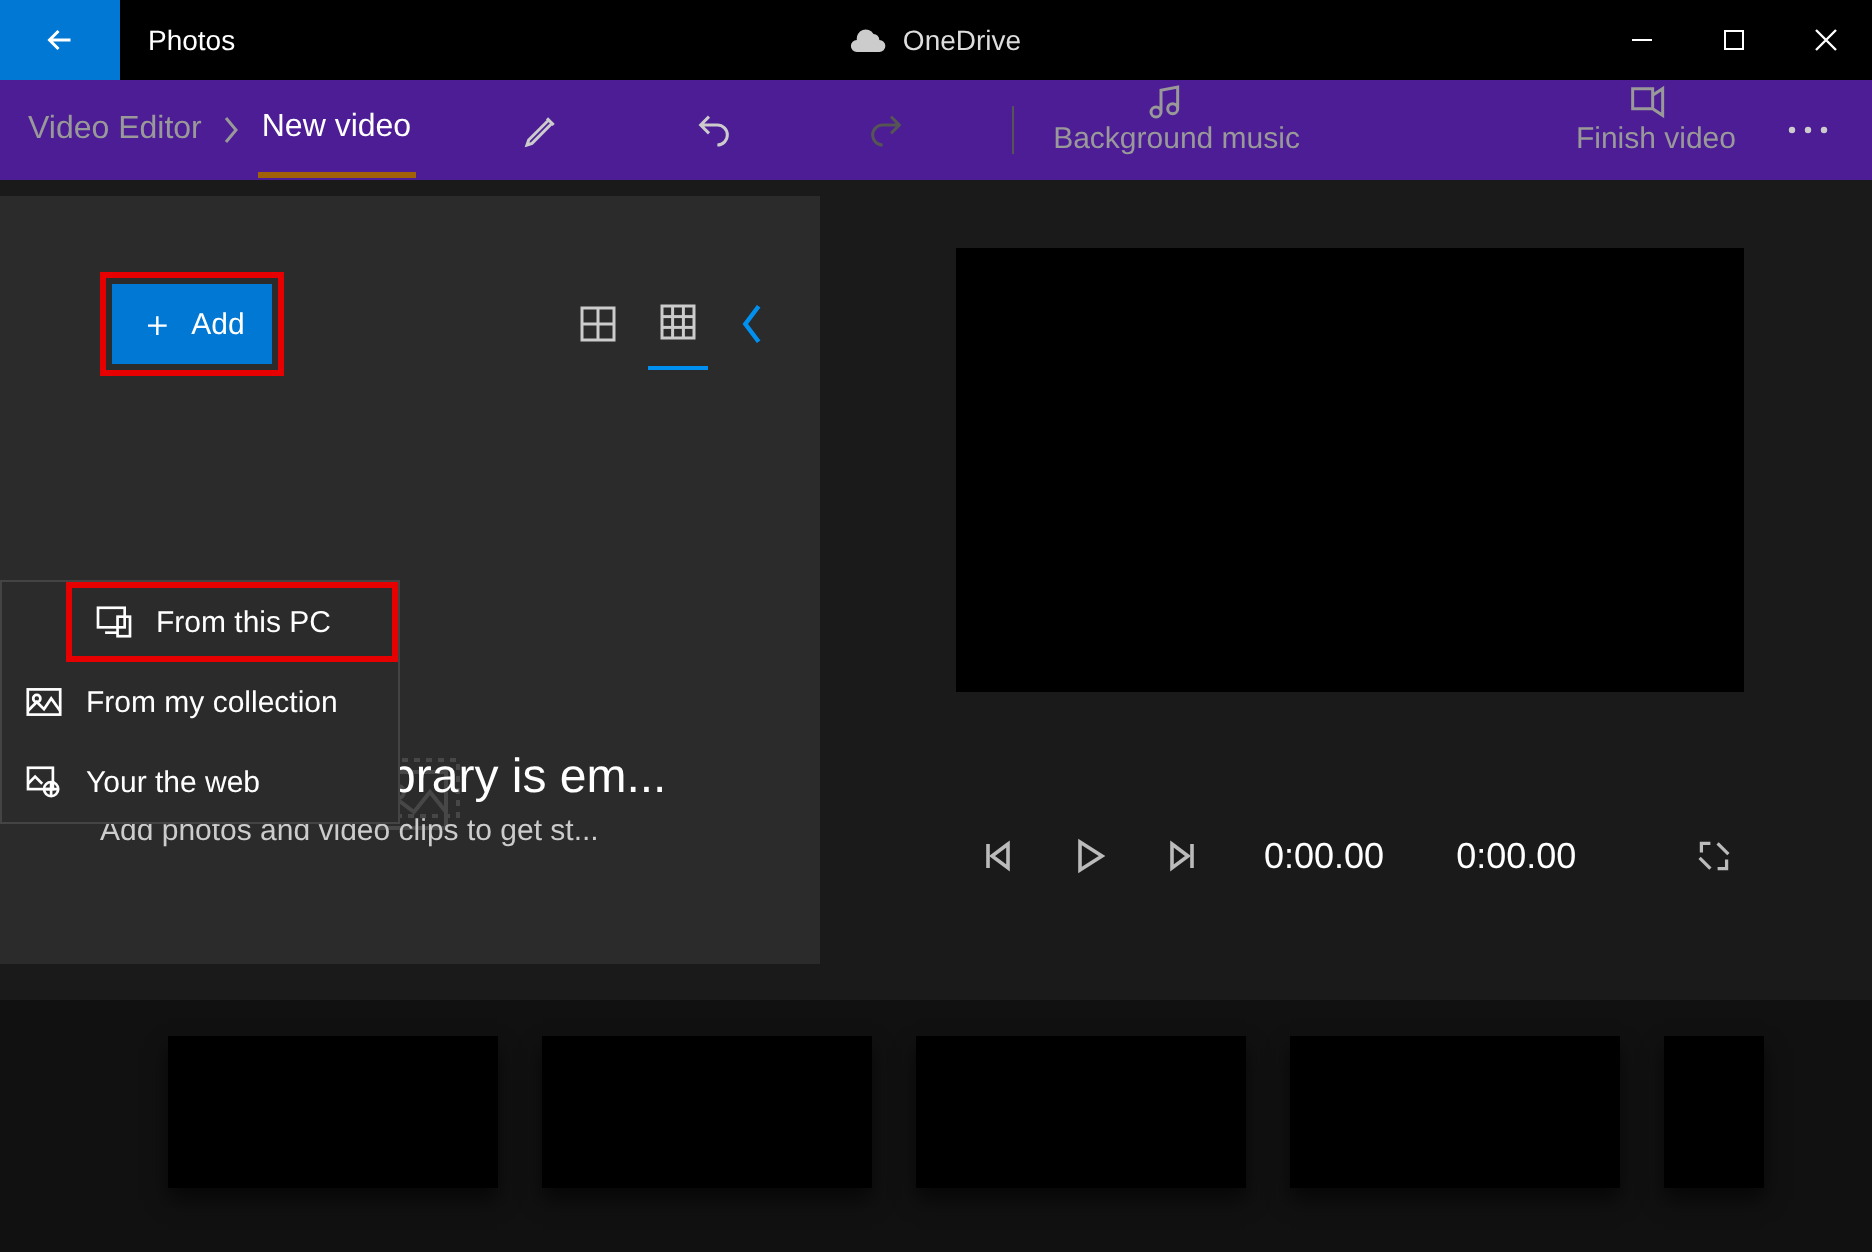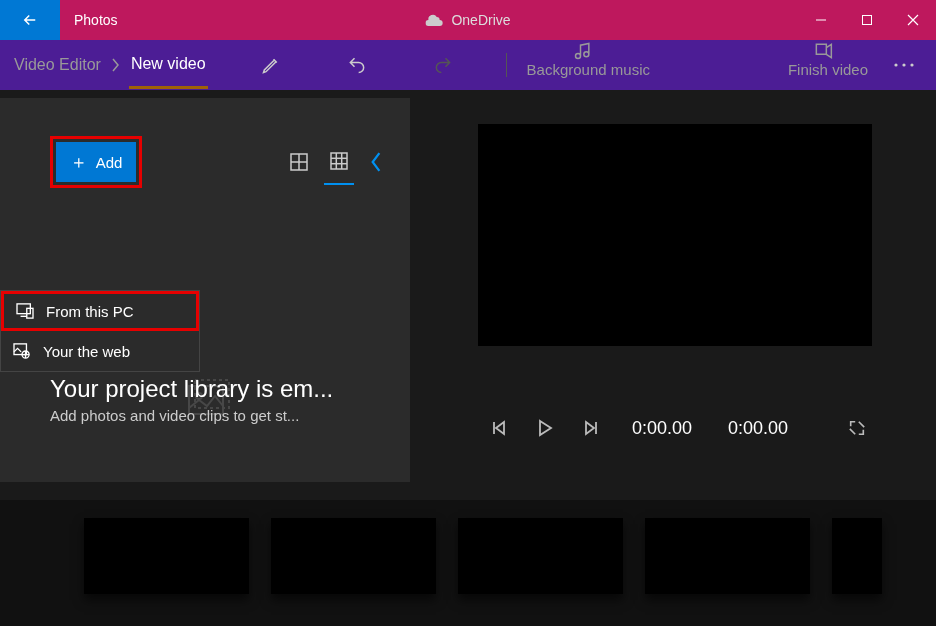--- a/index.html
+++ b/index.html
@@ -1,19 +1,19 @@
 <!DOCTYPE html>
 <html><head>
   <meta charset="utf-8">
   <style>
     * { margin: 0; padding: 0; box-sizing: border-box; font-family: "Segoe UI", -apple-system, sans-serif; }
     body { width: 936px; height: 626px; background: #1a1a1a; color: #fff; overflow: hidden; }
 
     
-    .title-bar { height: 40px; display: flex; align-items: center; background: #be185d; position: relative; }
+    .title-bar { height: 40px; display: flex; align-items: center; background: #000000; position: relative; }
     .back-btn { width: 60px; height: 40px; background: #0078d4; display: flex; align-items: center; justify-content: center; cursor: pointer; }
     .app-title { margin-left: 14px; font-size: 14px; color: #fff; }
     .onedrive { position: absolute; left: 50%; transform: translateX(-50%); display: flex; align-items: center; font-size: 14px; color: #ddd; }
     .cloud-icon { margin-right: 8px; }
     .window-controls { margin-left: auto; display: flex; }
     .win-btn { width: 46px; height: 40px; display: flex; align-items: center; justify-content: center; cursor: pointer; }
 
     
     .toolbar { height: 50px; display: flex; align-items: center; padding: 0 12px; background: #4c1d95; }
     .breadcrumb { display: flex; align-items: center; }
@@ -38,21 +38,21 @@
     .plus { margin-right: 8px; font-size: 18px; font-weight: 300; }
     .view-btns { margin-left: auto; display: flex; align-items: center; }
     .view-btn { width: 30px; height: 46px; display: flex; align-items: center; justify-content: center; color: #ccc; cursor: pointer; margin-right: 10px; }
     .view-btn.active { border-bottom: 2px solid #0090f0; }
     .collapse-btn { color: #0090f0; font-size: 22px; cursor: pointer; margin-left: 6px; }
 
     
     .dropdown { position: absolute; left: 0; top: 200px; width: 200px; background: #2b2b2b; border: 1px solid #444; z-index: 10; }
     .menu-item { display: flex; align-items: center; padding: 8px 12px; font-size: 15px; color: #fff; cursor: pointer; height: 40px; }
     .menu-item .micon { margin-right: 10px; display: flex; width: 20px; }
-    .highlight-box { border: 3px solid #e60000; }
+    .highlight-box { border: 3px solid #e60000; margin-left: 32px; }
 
     .lib-text { position: absolute; bottom: 58px; left: 50px; right: 30px; }
     .lib-title { font-size: 24px; font-weight: 300; color: #fff; white-space: nowrap; overflow: hidden; text-overflow: ellipsis; }
     .lib-sub { font-size: 15px; color: #ccc; margin-top: 4px; white-space: nowrap; overflow: hidden; text-overflow: ellipsis; }
     .lib-icon { position: absolute; top: 280px; left: 185px; opacity: 0.3; }
 
     
     .preview { position: absolute; left: 478px; top: 34px; width: 394px; height: 222px; background: #000; }
     .player-controls { position: absolute; left: 478px; top: 318px; width: 400px; display: flex; align-items: center; gap: 4px; }
     .pc-btn { width: 42px; height: 40px; display: flex; align-items: center; justify-content: center; color: #bbb; cursor: pointer; }
@@ -214,20 +214,30 @@
         <svg width="18" height="16" viewBox="0 0 20 18" fill="none" stroke="#fff" stroke-width="1.5">
             <rect x="1" y="1" width="15" height="11"></rect>
             <line x1="5" y1="15" x2="12" y2="15"></line>
             <rect x="12" y="6" width="7" height="11"></rect>
           </svg>
       </span>
       <span>From this PC</span>
     </div>
     <div class="menu-item">
       <span class="micon">
+        <svg width="18" height="16" viewBox="0 0 20 16" fill="none" stroke="#fff" stroke-width="1.5">
+            <rect x="1" y="1" width="18" height="14"></rect>
+            <circle cx="6" cy="6" r="2"></circle>
+            <path d="M1 13l5-5 4 4 4-6 5 7"></path>
+          </svg>
+      </span>
+      <span>From my collection</span>
+    </div>
+    <div class="menu-item">
+      <span class="micon">
         <svg width="18" height="16" viewBox="0 0 20 18" fill="none" stroke="#fff" stroke-width="1.5">
             <rect x="1" y="1" width="14" height="12"></rect>
             <path d="M1 10l4-4 4 4"></path>
             <circle cx="14" cy="13" r="4"></circle>
             <path d="M10 13h8M14 9v8"></path>
           </svg>
       </span>
       <span>Your the web</span>
     </div>
   </div>

